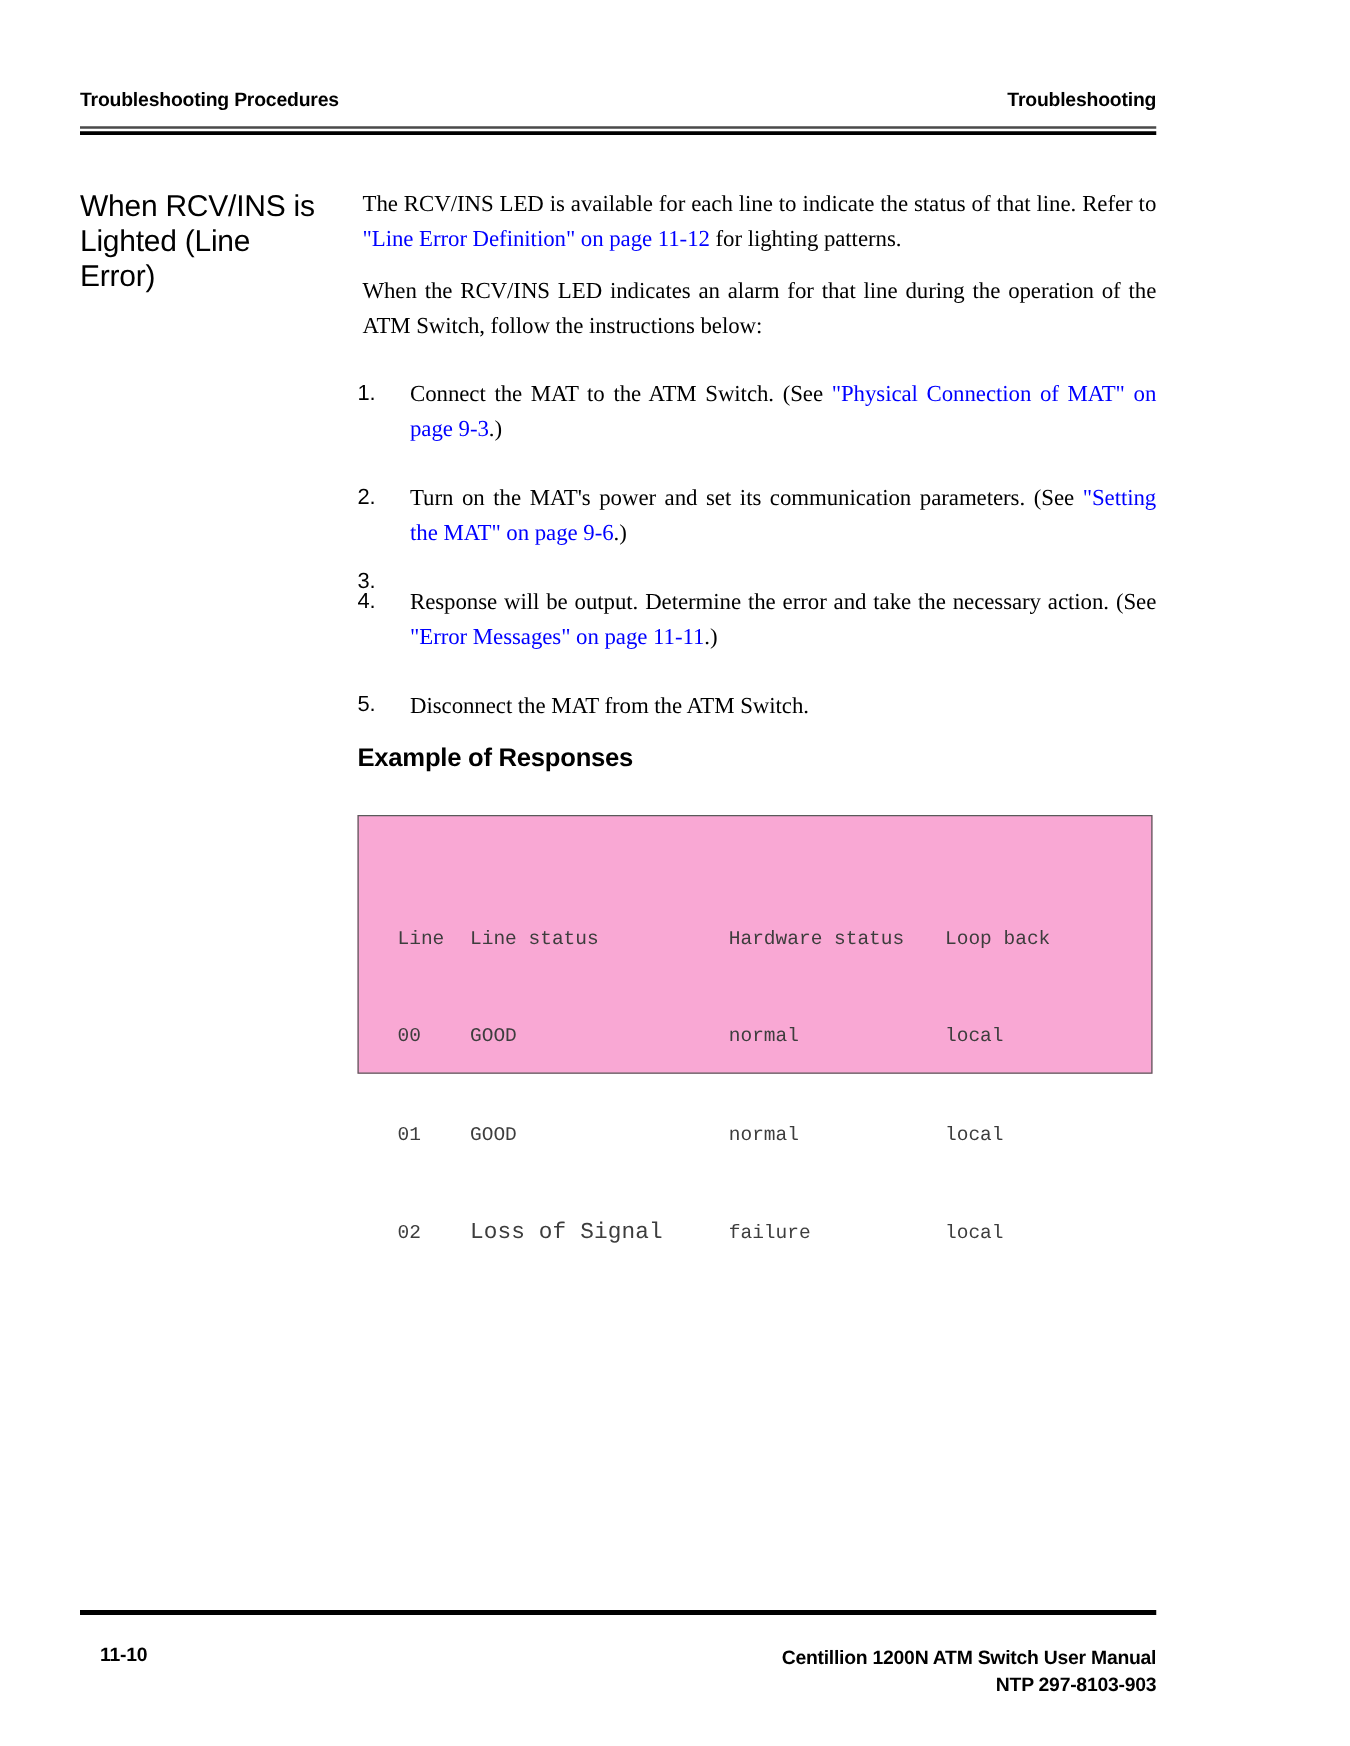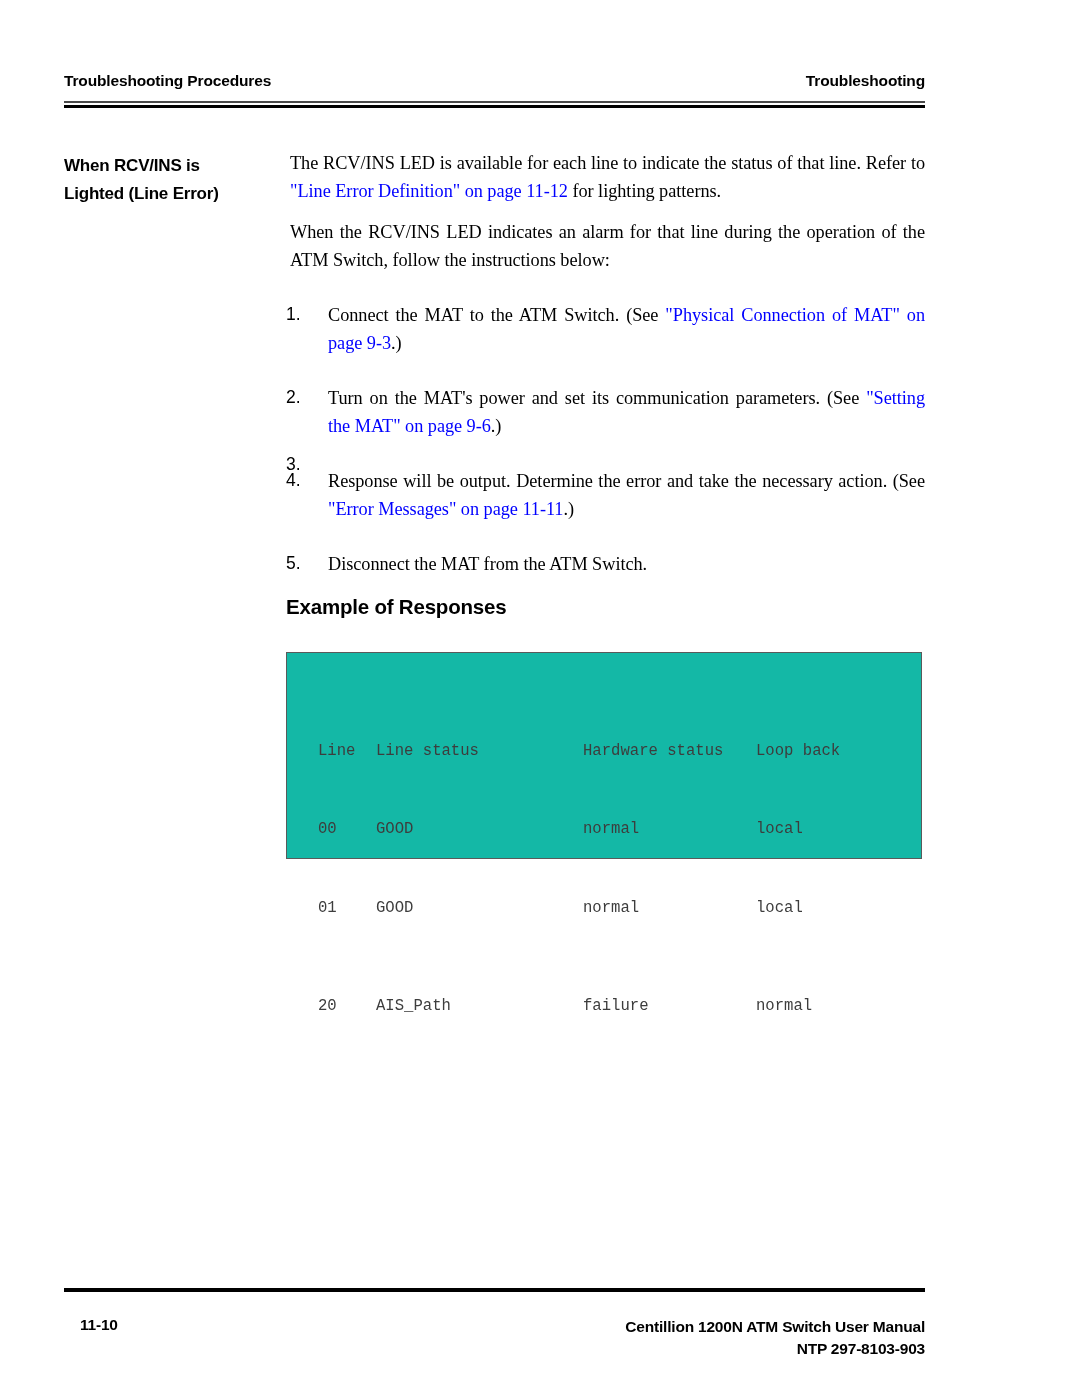--- a/index.html
+++ b/index.html
@@ -64,22 +64,22 @@
     background: #000000;
   }
 
   
   .side-heading {
     position: absolute;
     left: 64px;
     top: 152px;
     width: 200px;
     font-family: "Liberation Sans", "DejaVu Sans", sans-serif;
-    font-weight: bold;
-    font-size: 17px;
+    font-weight: normal;
+    font-size: 24px;
     line-height: 28px;
     letter-spacing: -0.2px;
     text-align: left;
   }
 
   
   .body-col {
     position: absolute;
     left: 286px;
     top: 150px;
@@ -159,21 +159,21 @@
 
   
   .resp-box {
     position: absolute;
     left: 286px;
     top: 652px;
     width: 636px;
     height: 207px;
     box-sizing: border-box;
     border: 1.6px solid #5a5a5a;
-    background: #14b8a6;
+    background: #f9a8d4;
   }
   .resp-table {
     position: absolute;
     left: 31px;
     top: 30px;
     font-family: "Liberation Mono", "DejaVu Sans Mono", monospace;
     font-size: 15.6px;
     line-height: 19.6px;
     color: #3d3d3d;
     white-space: pre;
@@ -276,22 +276,22 @@
 
   <div class="resp-box">
     <div class="resp-table">
 
       <span class="resp-row"><span class="c-line">Line</span><span class="c-status">Line status</span><span class="c-hw">Hardware status</span><span class="c-loop">Loop back</span></span>
 
       <span class="resp-row"><span class="c-line">00</span><span class="c-status">GOOD</span><span class="c-hw">normal</span><span class="c-loop">local</span></span>
 
       <span class="resp-row"><span class="c-line">01</span><span class="c-status">GOOD</span><span class="c-hw">normal</span><span class="c-loop">local</span></span>
 
-
-      <span class="resp-row"><span class="c-line">20</span><span class="c-status">AIS_Path</span><span class="c-hw">failure</span><span class="c-loop">normal</span></span>
+      <span class="resp-row"><span class="c-line">02</span><span class="c-status big-mono">Loss of Signal</span><span class="c-hw">failure</span><span class="c-loop">local</span></span>
+
 
 
     </div>
   </div>
 
   <div class="footer-rule"></div>
   <div class="footer">
     <span class="footer-page">11-10</span>
     <span class="footer-right">
       <span class="footer-line1">Centillion 1200N ATM Switch User Manual</span>

